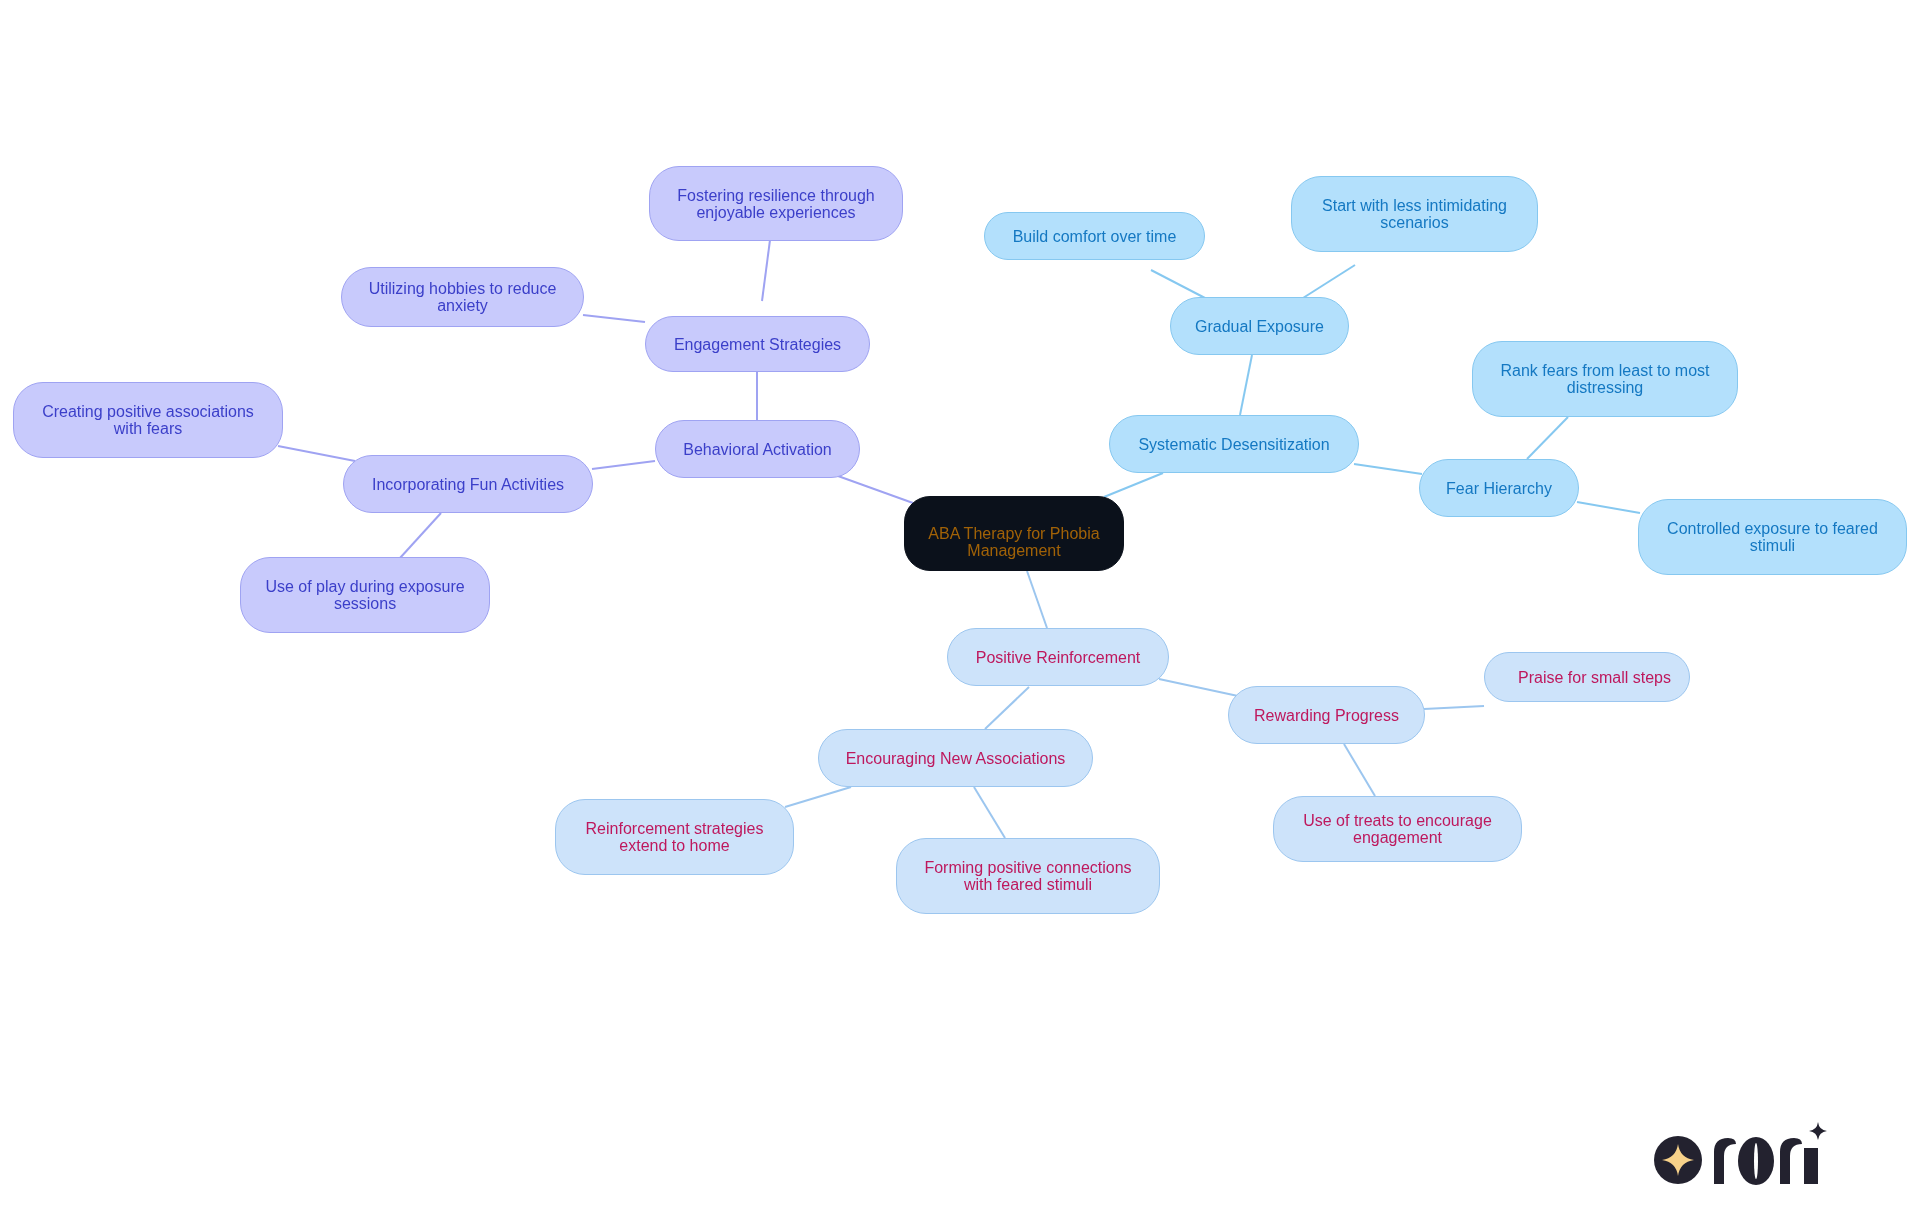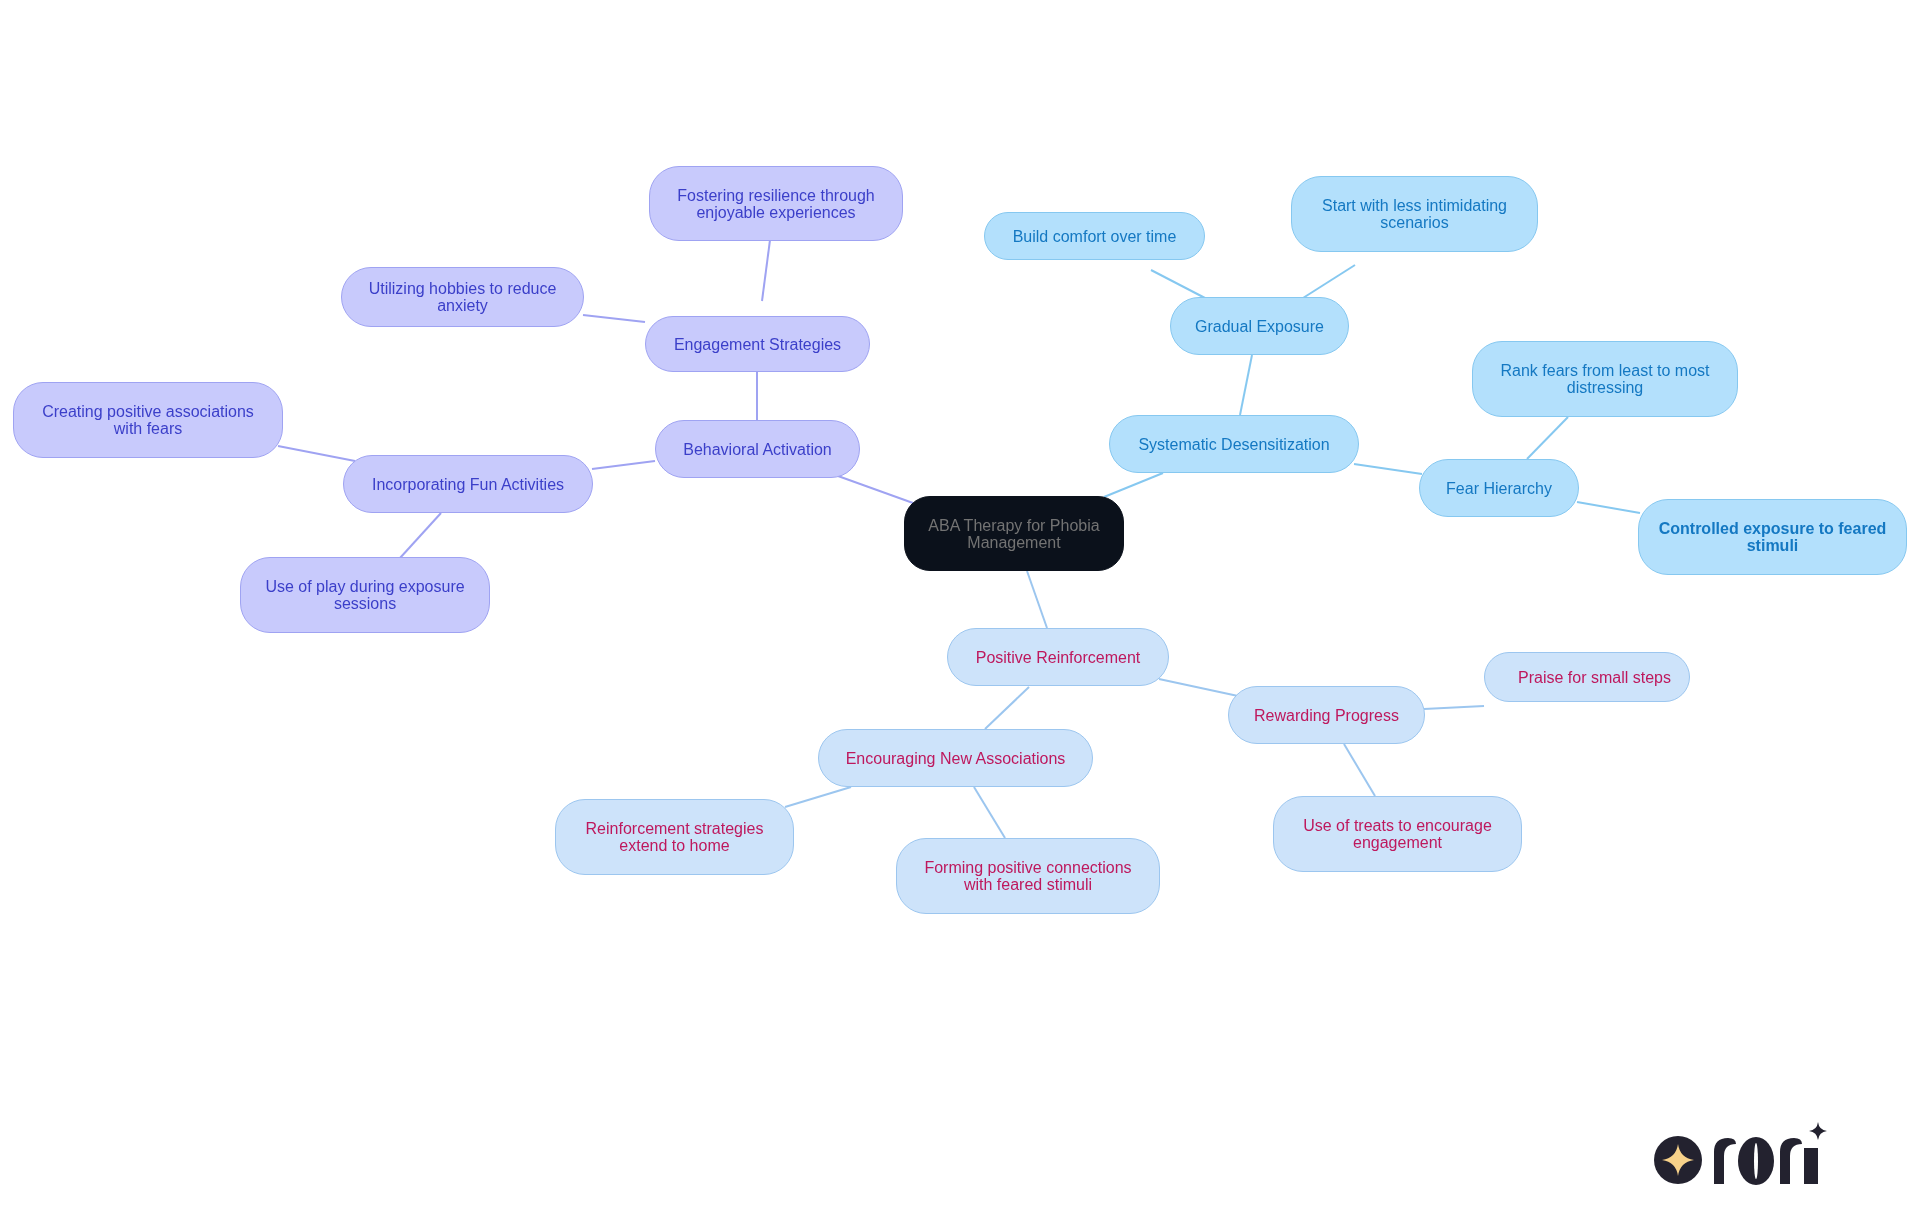--- a/index.html
+++ b/index.html
@@ -1,19 +1,19 @@
 <!DOCTYPE html>
 <html><head>
 <meta charset="utf-8">
 <style>
   html, body { margin:0; padding:0; background:#ffffff; }
   body { width:1920px; height:1215px; position:relative; overflow:hidden; font-family:"Liberation Sans", "DejaVu Sans", sans-serif; }
   #edges { position:absolute; left:0; top:0; width:1920px; height:1215px; }
   .node { position:absolute; box-sizing:border-box; display:flex; align-items:center; justify-content:center; text-align:center; border-radius:30px; font-size:16px; line-height:17px; padding:11px 18px; border:1.5px solid; }
-  .root { background:#0b111b; color:#737373; border-color:#0b111b; border-radius:26px; font-size:16px; }
+  .root { background:#0b111b; color:#a16207; border-color:#0b111b; border-radius:26px; font-size:16px;align-items:flex-end; }
   .purple { background:#c8cafc; color:#3b3fc9; border-color:#9fa3f2; }
   .cyan { background:#b3e0fc; color:#1478c2; border-color:#86c8f0; }
   .blue { background:#cde3fa; color:#be185d; border-color:#9cc6ef; }
   .logo { position:absolute; left:1652px; top:1122px; width:200px; height:70px; }
 </style>
 </head>
 <body>
 
 <svg id="edges" xmlns="http://www.w3.org/2000/svg">
   <g stroke="#9fa3f2" stroke-width="2" fill="none">
@@ -82,34 +82,34 @@
   </div>
 <div class="node cyan" style="left:1291px; top:176px; width:247px; height:76px;">
     <span style="max-width:210px">Start with less intimidating scenarios</span>
   </div>
 <div class="node cyan" style="left:1419px; top:459px; width:160px; height:58px;">
     <span>Fear Hierarchy</span>
   </div>
 <div class="node cyan" style="left:1472px; top:341px; width:266px; height:76px;">
     <span style="max-width:225px">Rank fears from least to most distressing</span>
   </div>
-<div class="node cyan" style="left:1638px; top:499px; width:269px; height:76px;font-weight:bold;">
+<div class="node cyan" style="left:1638px; top:499px; width:269px; height:76px;">
     <span style="max-width:230px">Controlled exposure to feared stimuli</span>
   </div>
 
 <div class="node blue" style="left:947px; top:628px; width:222px; height:58px;">
     <span>Positive Reinforcement</span>
   </div>
 <div class="node blue" style="left:1228px; top:686px; width:197px; height:58px;">
     <span>Rewarding Progress</span>
   </div>
 <div class="node blue" style="left:1484px; top:652px; width:206px; height:50px;justify-content:flex-end;">
     <span>Praise for small steps</span>
   </div>
-<div class="node blue" style="left:1273px; top:796px; width:249px; height:76px;">
+<div class="node blue" style="left:1273px; top:796px; width:249px; height:66px;">
     <span style="max-width:205px">Use of treats to encourage engagement</span>
   </div>
 <div class="node blue" style="left:818px; top:729px; width:275px; height:58px;">
     <span>Encouraging New Associations</span>
   </div>
 <div class="node blue" style="left:555px; top:799px; width:239px; height:76px;">
     <span style="max-width:195px">Reinforcement strategies extend to home</span>
   </div>
 <div class="node blue" style="left:896px; top:838px; width:264px; height:76px;">
     <span style="max-width:220px">Forming positive connections with feared stimuli</span>

